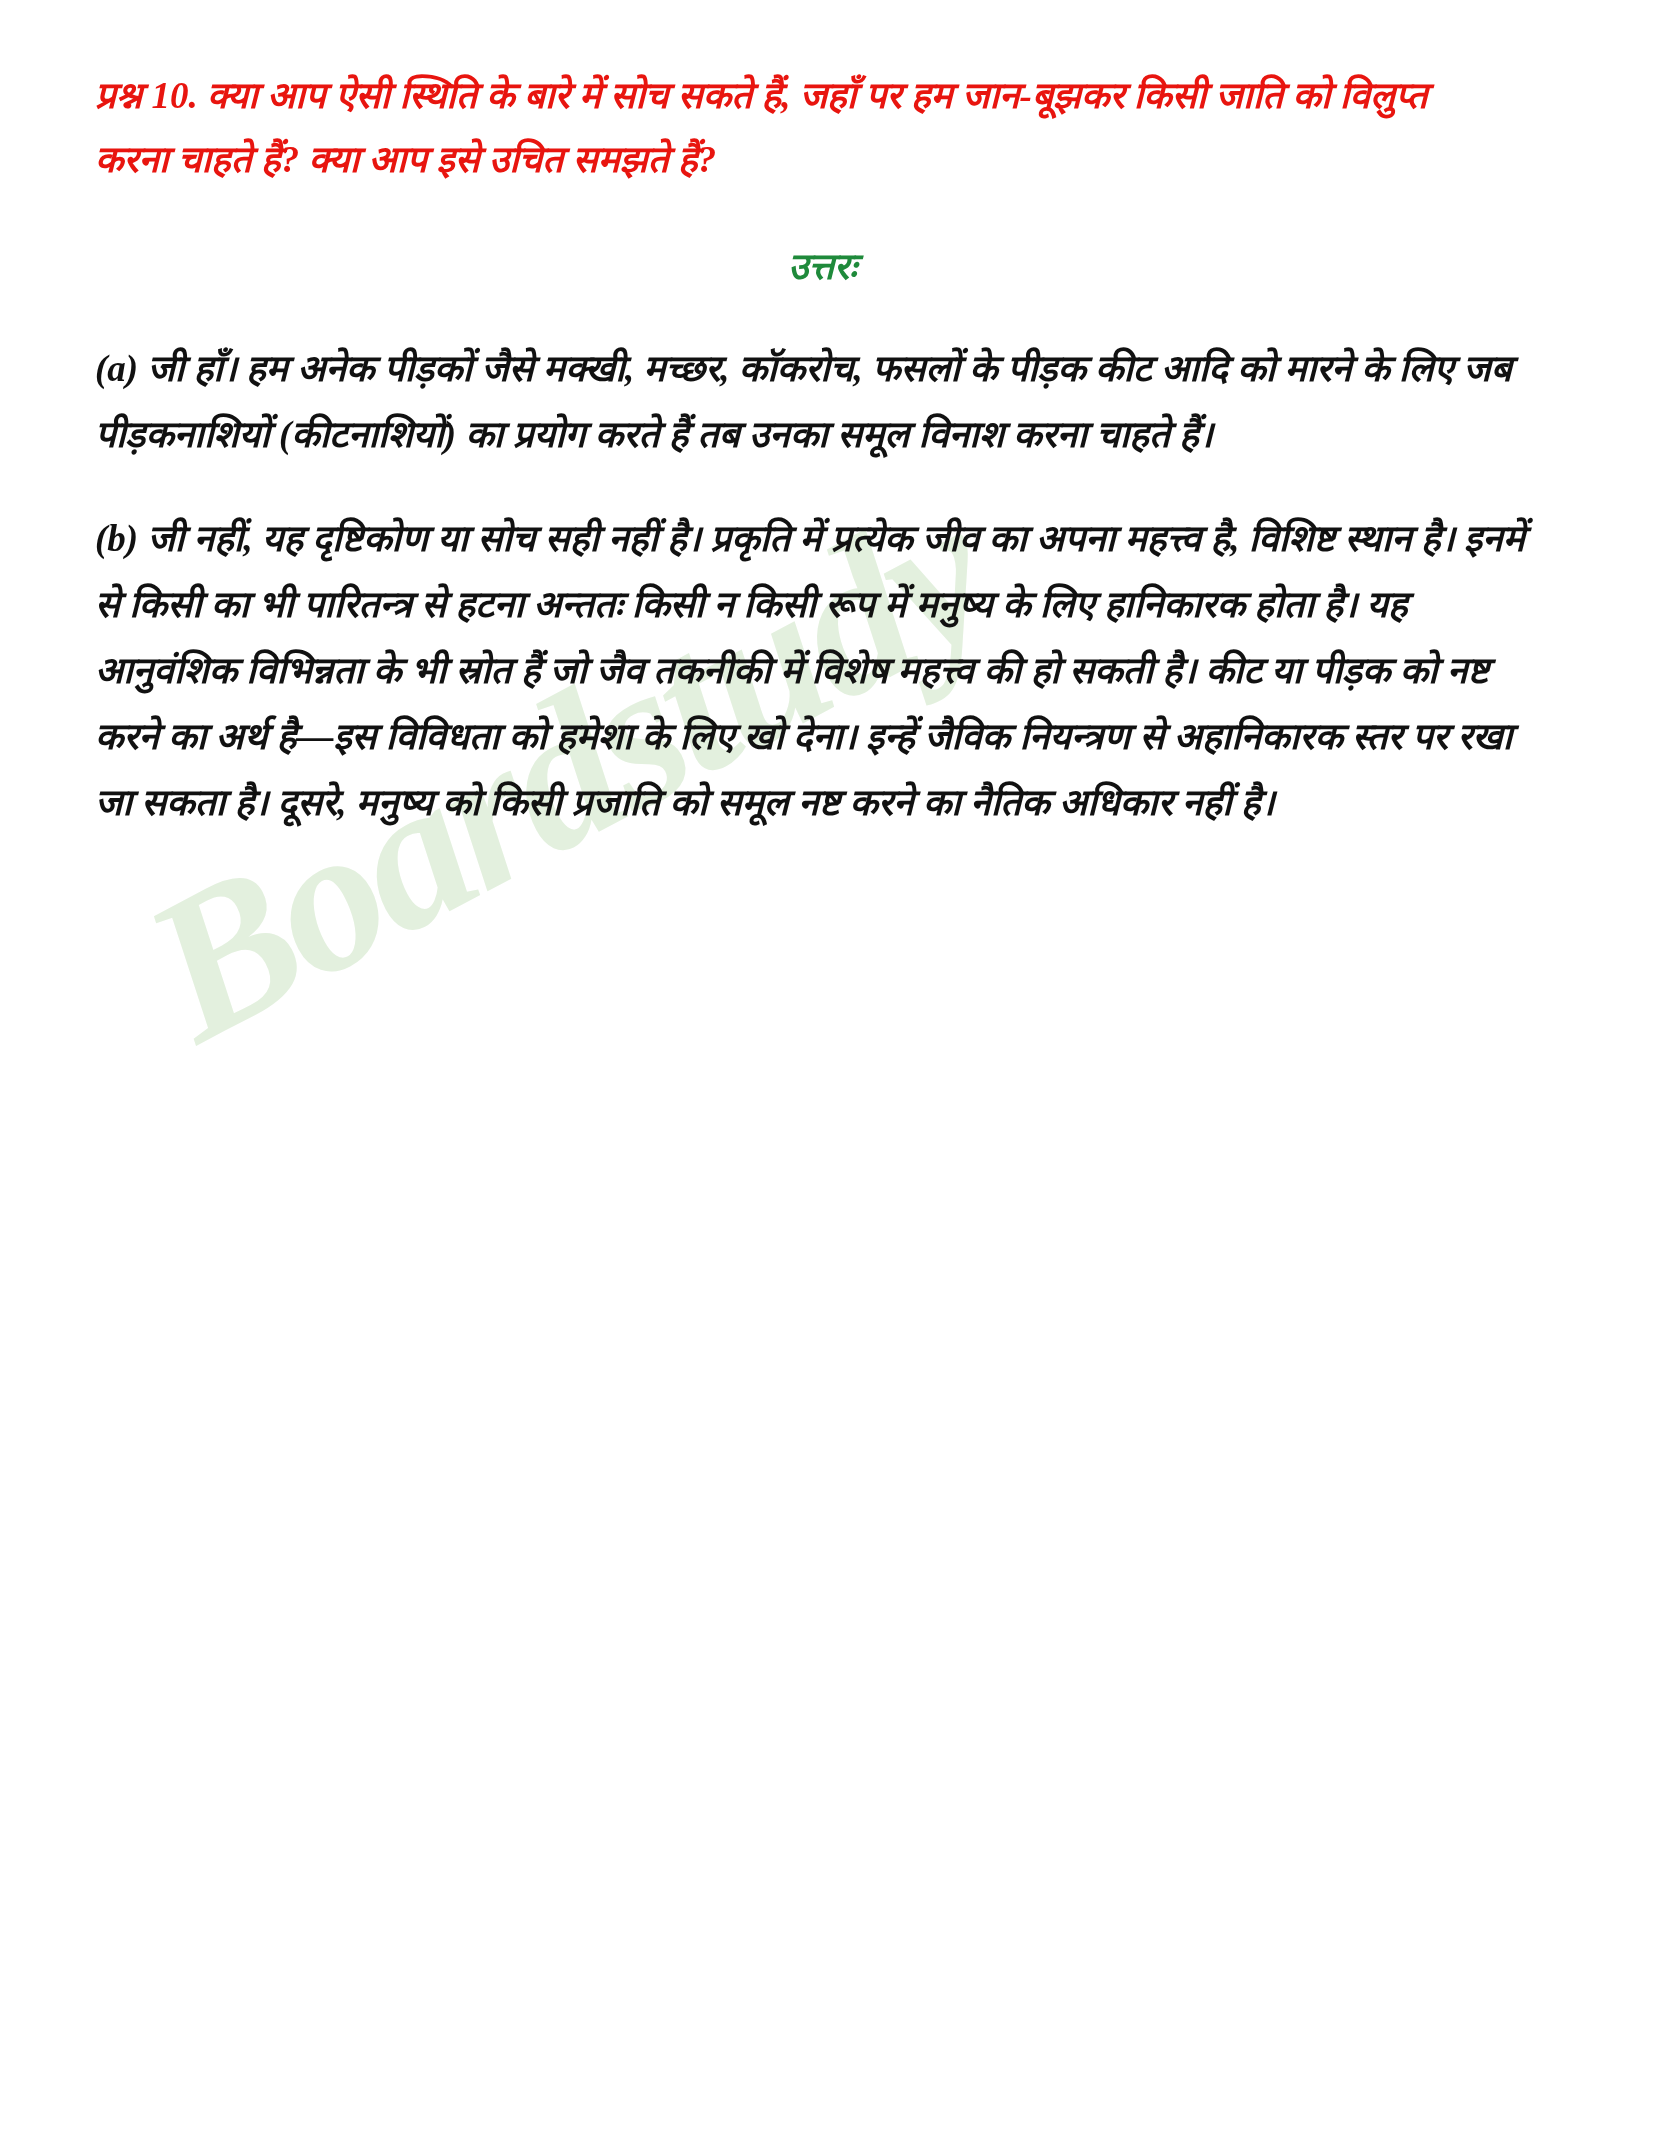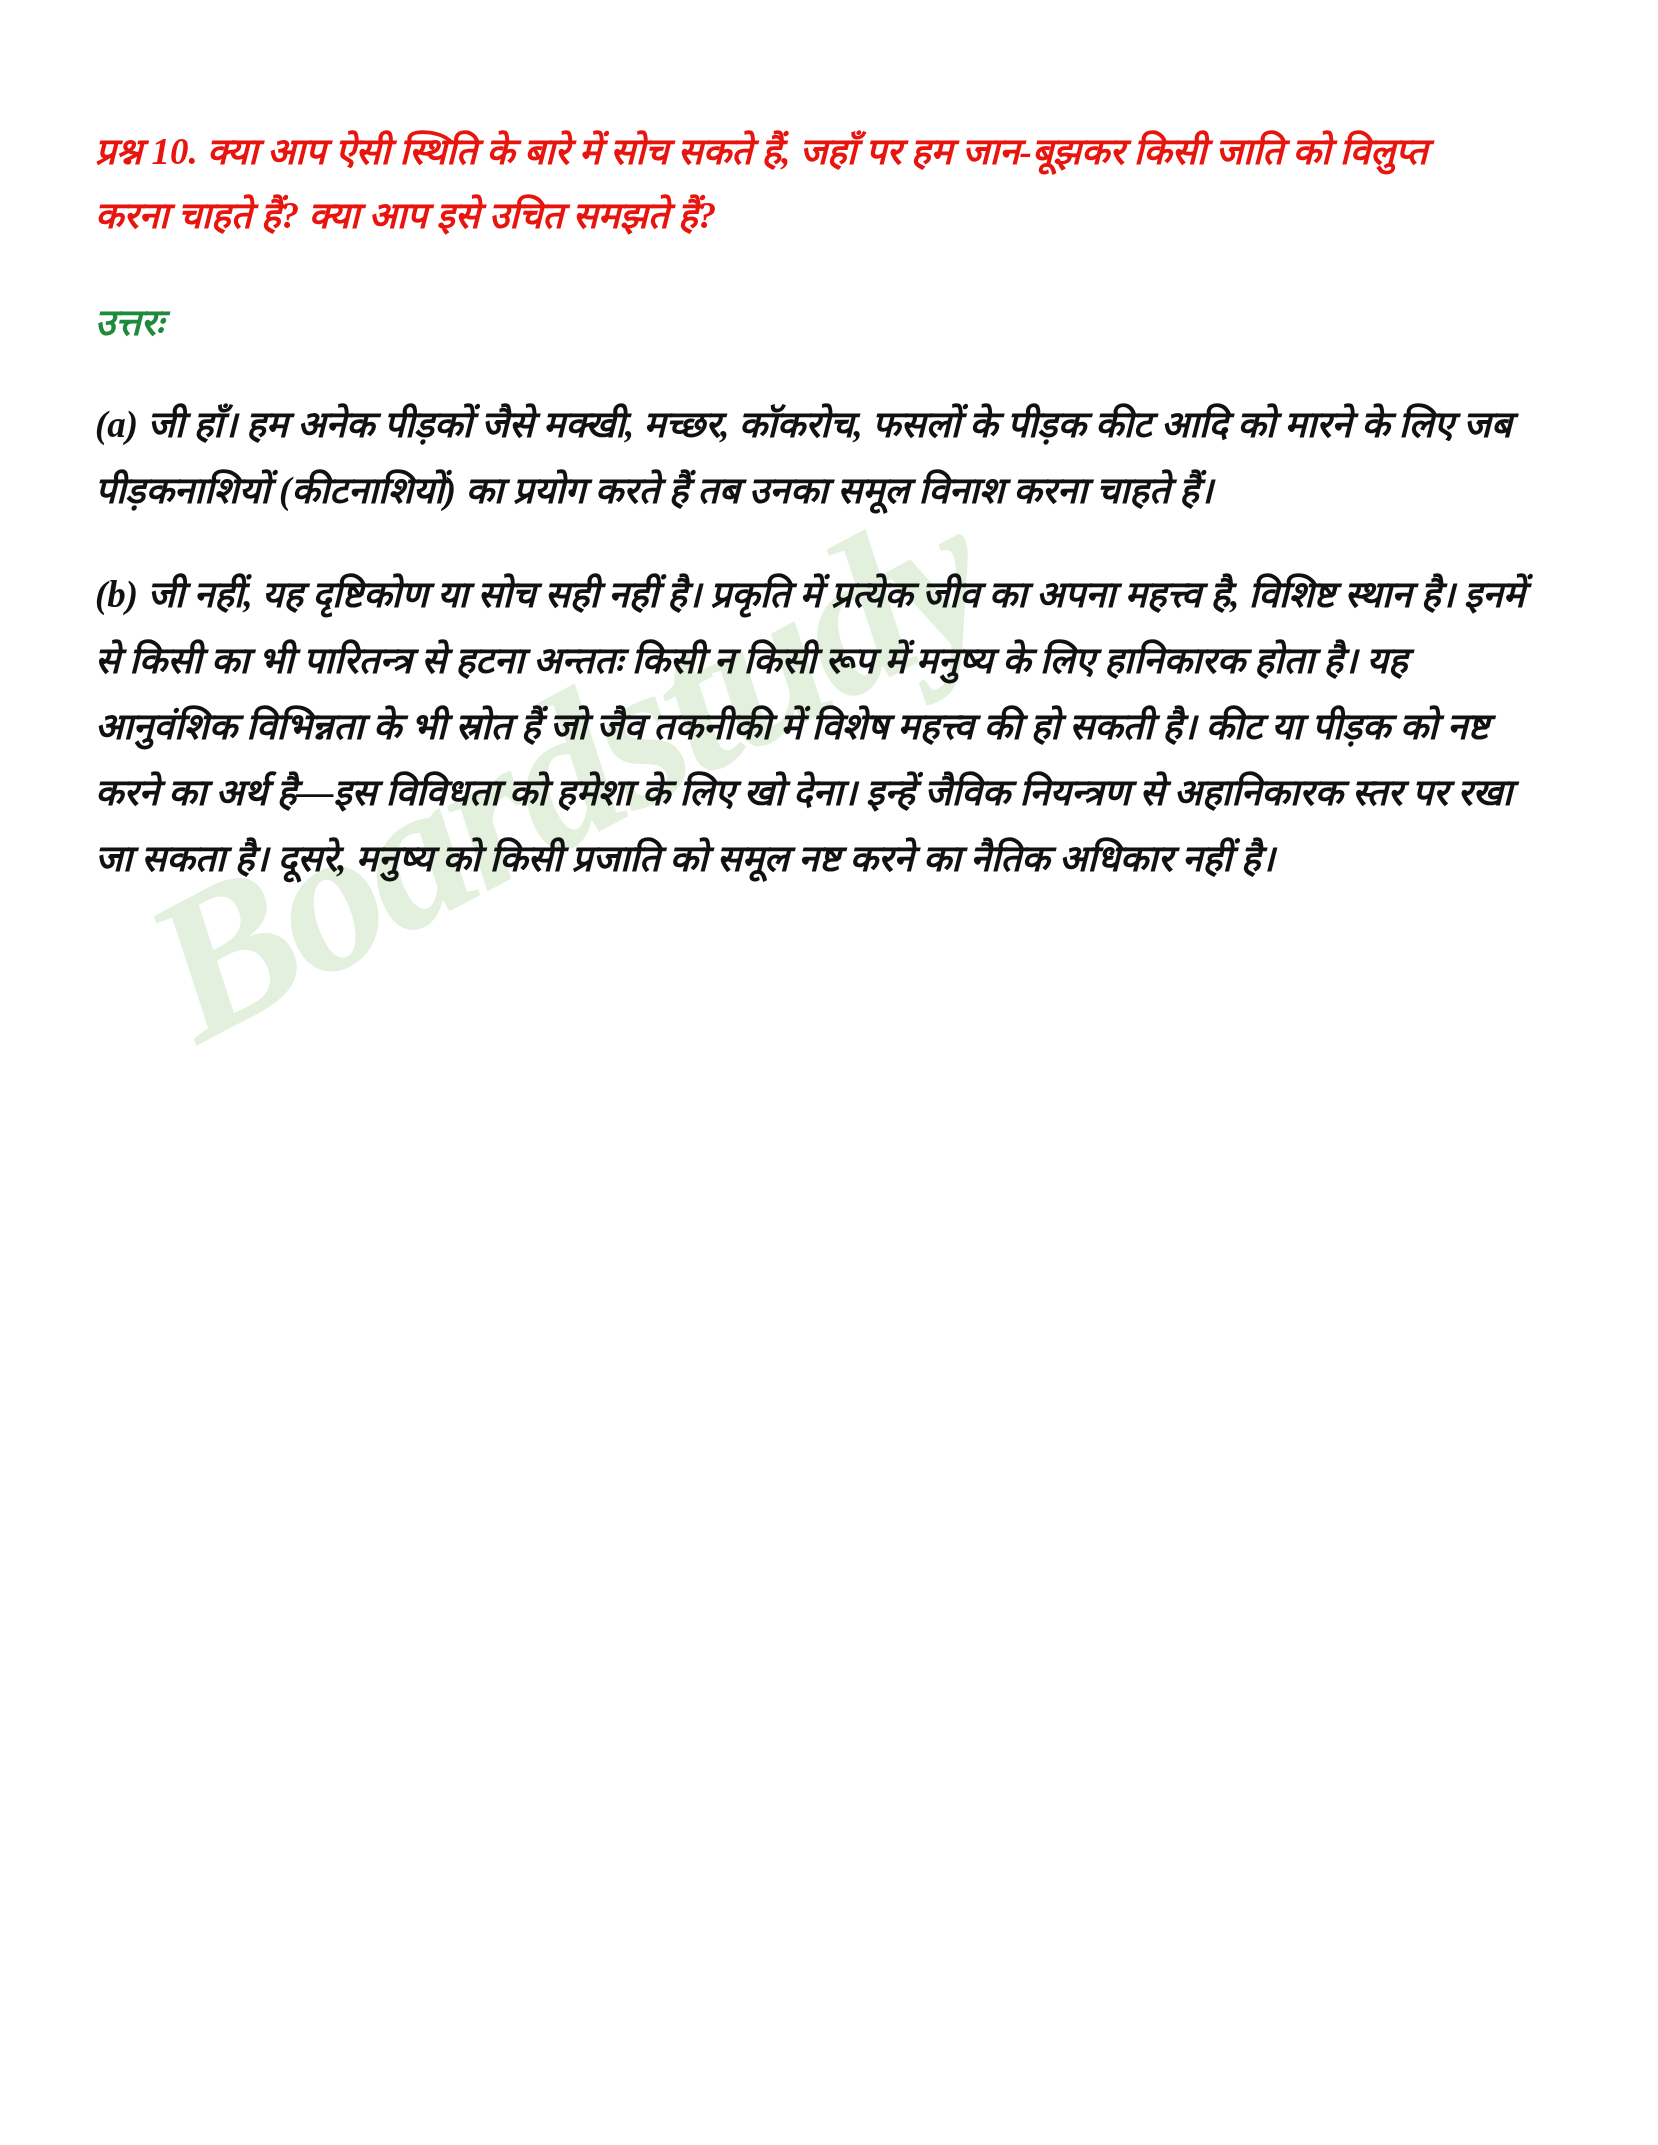--- a/index.html
+++ b/index.html
@@ -38,41 +38,42 @@
     color: #e3f0de;
     white-space: nowrap;
     transform: rotate(-28deg);
     transform-origin: left top;
   }
 
   
   #page {
     position: relative;
     z-index: 1;
-    padding: 120px 108px 0 95px;
+    padding: 64px 108px 0 95px;
     box-sizing: border-box;
   }
 
   .question {
     color: #e8150f;
     font-style: italic;
     font-weight: 600;
     font-size: 37px;
     line-height: 1.72;
     margin: 0 0 46px 0;
     max-width: 1410px;
   }
 
   .answer-label {
     color: #1f8a3b;
     font-style: italic;
     font-weight: 600;
     font-size: 37px;
     line-height: 1.6;
     margin: 0 0 40px 0;
+    text-align: center;
   }
 
   .para {
     color: #111111;
     font-style: italic;
     font-size: 37px;
     line-height: 1.78;
     margin: 0 0 38px 0;
     max-width: 1465px;
     text-align: left;

